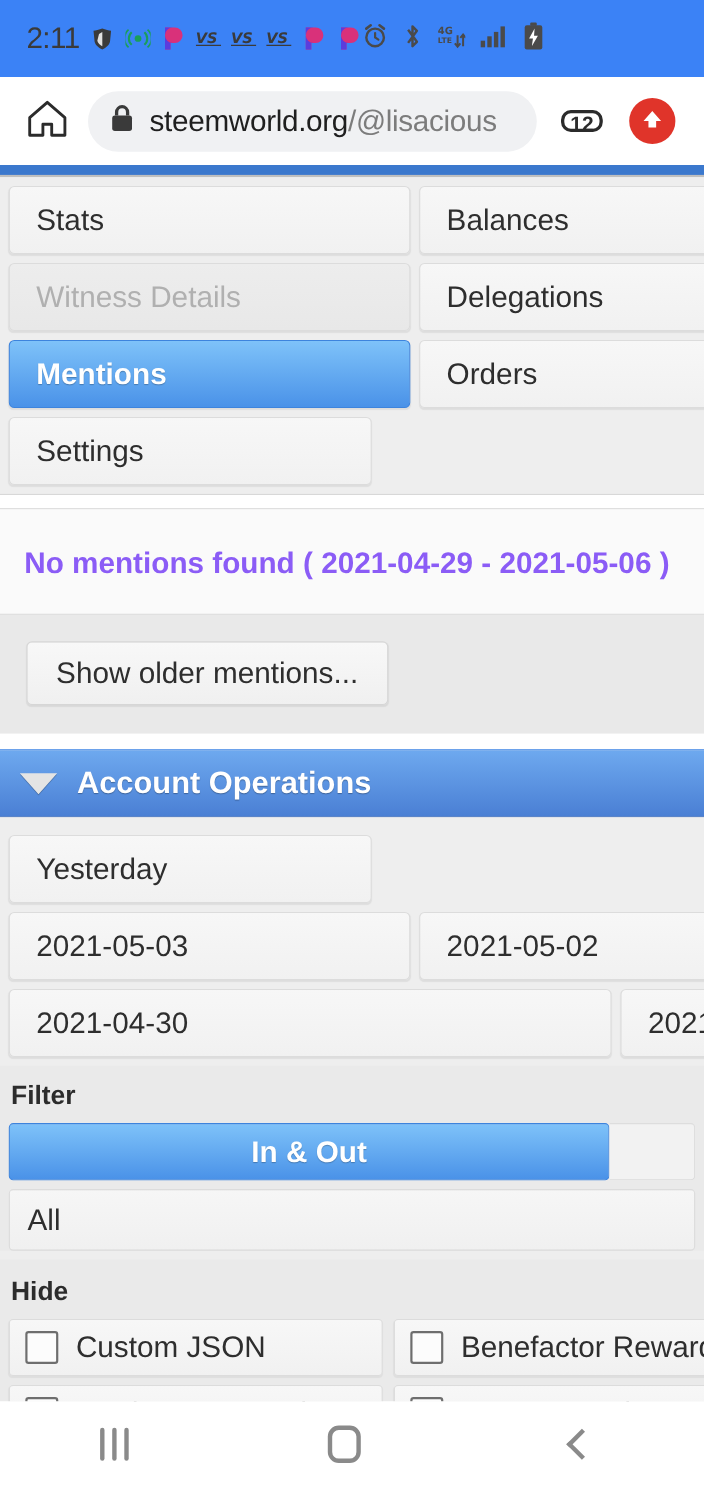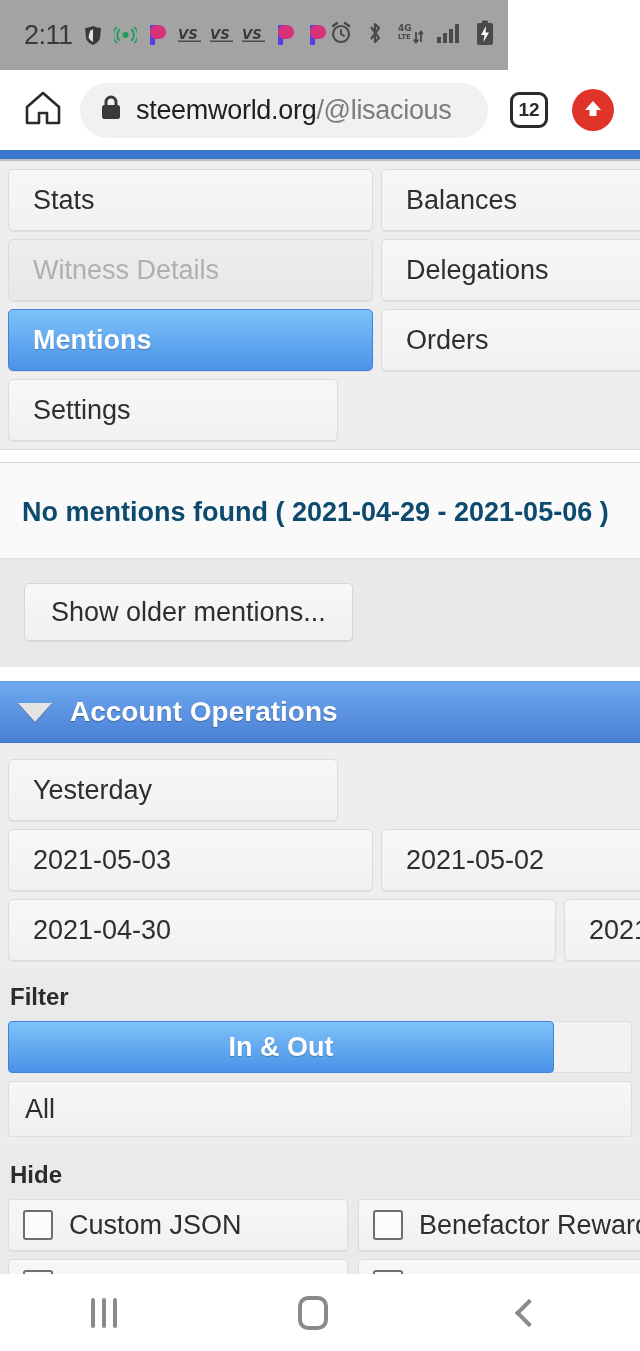--- a/index.html
+++ b/index.html
@@ -6,22 +6,22 @@
   html, body {
     width:640px; height:1351px;
     background:#ffffff;
     font-family:"Liberation Sans", sans-serif;
     overflow:hidden;
   }
   .phone { position:relative; width:640px; height:1351px; background:#ffffff; }
 
   
   .statusbar {
-    position:absolute; top:0; left:0; width:508px; height:70px;
-    display:flex; align-items:center; background:#a3a3a3;
+    position:absolute; top:0; left:0; width:640px; height:70px;
+    display:flex; align-items:center; background:#3b82f6;
   }
   .sb-left { display:flex; align-items:center; gap:9px; padding-left:24px; }
   .sb-clock { font-size:27px; color:#3a3a3a; letter-spacing:-.5px; font-weight:400; }
   .sb-right { display:flex; align-items:center; gap:13px; margin-left:auto; padding-right:152px; }
   .sb-ic { display:block; }
 
   
   .nico { width:23px; height:23px; display:flex; align-items:center; justify-content:center;
           font-size:19px; font-weight:700; line-height:1; }
 
@@ -32,23 +32,23 @@
   }
   .home-btn { width:58px; display:flex; align-items:center; justify-content:center; margin-left:14px; }
   .urlbar {
     flex:0 0 auto; width:408px; height:55px; margin-left:8px;
     background:#f0f1f3; border-radius:28px;
     display:flex; align-items:center; padding:0 20px; gap:14px; overflow:hidden;
   }
   .url-text { font-size:27px; color:#1f1f1f; white-space:nowrap; letter-spacing:-.3px; }
   .url-text .dim { color:#7c7c7c; }
   .tabcount {
-    width:38px; height:36px; margin-left:22px;
+    width:38px; height:20px; margin-left:22px;
     border:3px solid #2b2b2b; border-radius:9px;
-    display:flex; align-items:center; justify-content:center;
+    display:flex; align-items:flex-start; justify-content:center;
     font-size:19px; font-weight:700; color:#2b2b2b;
   }
   .upvote {
     width:42px; height:42px; margin-left:24px; border-radius:50%;
     background:#e0342a; display:flex; align-items:center; justify-content:center;
   }
 
   
   .page { position:absolute; top:150px; left:0; width:640px; height:1124px; background:#eeeeee; overflow:hidden; }
   .topblue { height:11px; background:#3b78cd; border-bottom:2px solid #bfbfbf; }
@@ -70,21 +70,21 @@
   .cell.active {
     background:linear-gradient(#7ec2f9,#4a92e8);
     border-color:#3d84dd; color:#ffffff; font-weight:700;
     text-shadow:0 1px 1px rgba(0,0,0,.25);
   }
 
   
   .gapbar { height:14px; background:#ffffff; border-top:1px solid #d8d8d8; border-bottom:1px solid #d8d8d8; }
   .mentions { background:#fafafa; }
   .mentions-msg {
-    padding:34px 22px 30px 22px; font-size:27px; font-weight:700; color:#0c4a6e; white-space:nowrap;
+    padding:34px 22px 30px 22px; font-size:27px; font-weight:700; color:#8b5cf6; white-space:nowrap;
   }
   .mentions-foot { background:#e9e9e9; padding:24px 24px 26px 24px; border-top:1px solid #dfdfdf; }
   .btn-older {
     display:inline-flex; align-items:center; height:58px; padding:0 26px;
     background:linear-gradient(#f8f8f8,#f0f0f0); border:1px solid #d6d6d6; border-radius:5px;
     font-size:27px; color:#2e2e2e; box-shadow:0 1px 1px rgba(0,0,0,.07); white-space:nowrap;
   }
 
   
   .spacer-w { height:14px; background:#ffffff; }

